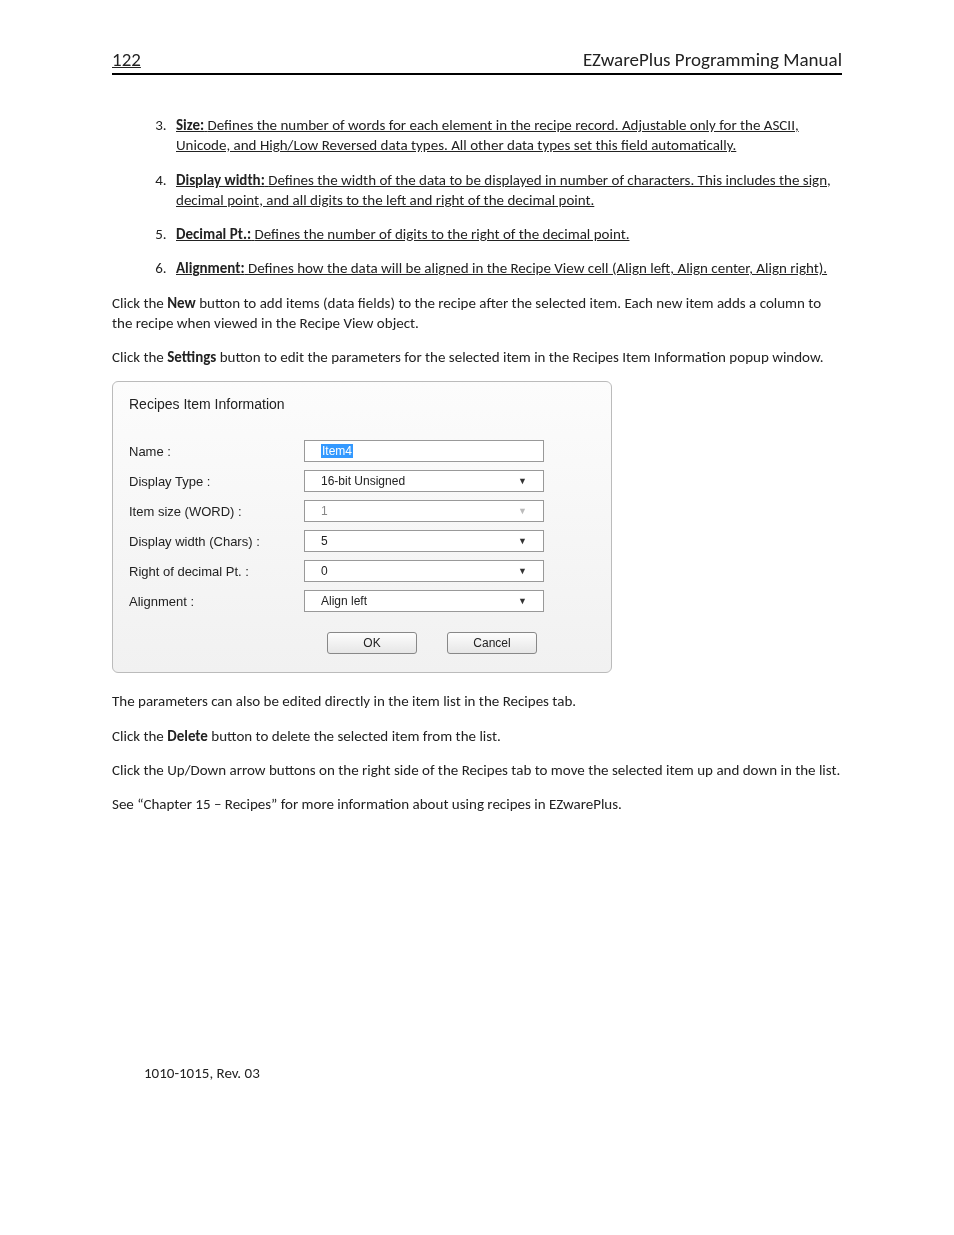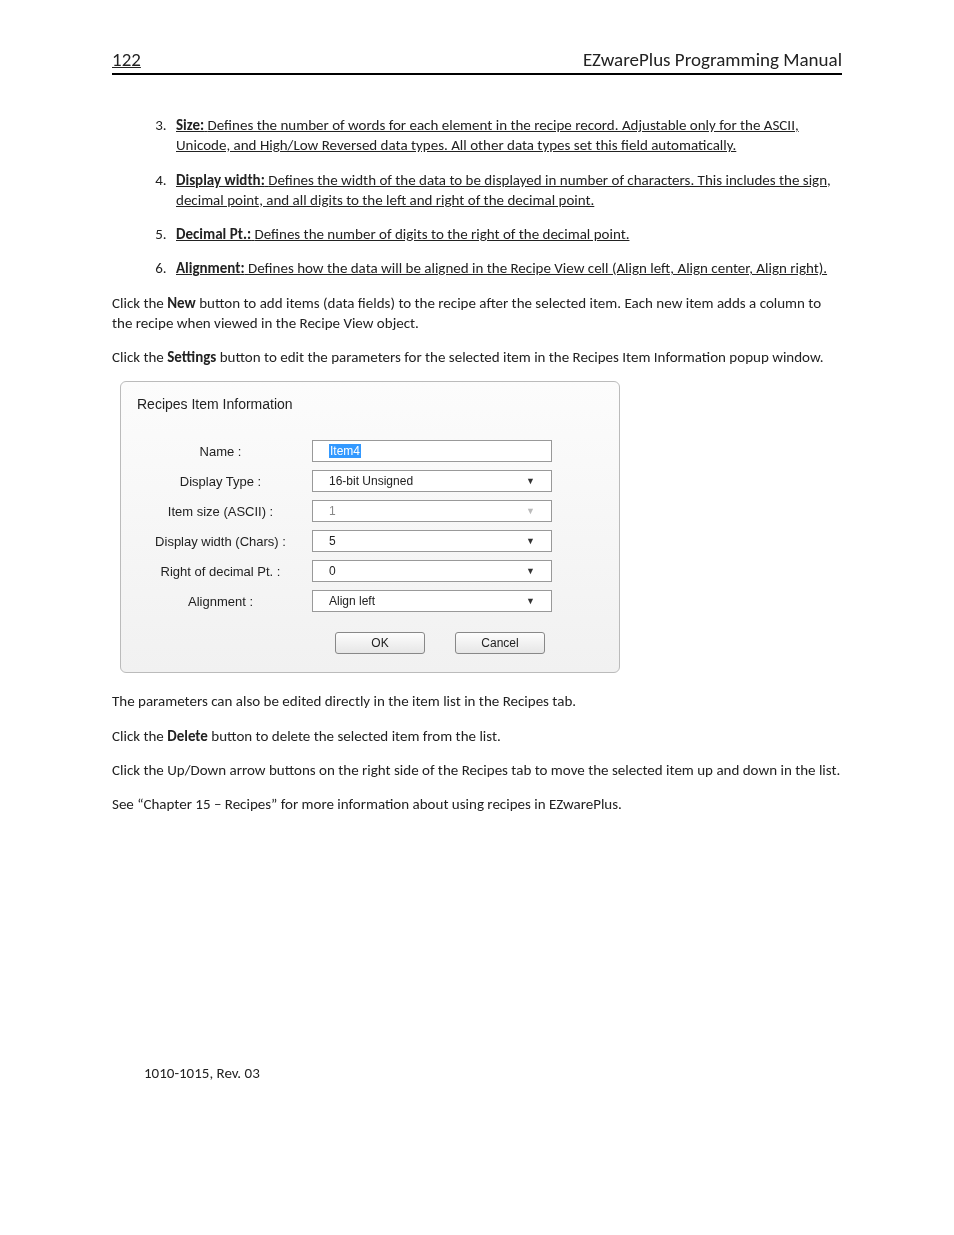--- a/index.html
+++ b/index.html
@@ -40,39 +40,39 @@
     line-height: 1.35;
   }
   strong { font-weight: bold; }
 
   
   .dialog {
     width: 500px;
     border: 1px solid #bbb;
     border-radius: 6px;
     background: linear-gradient(#fcfcfc, #f1f1f1);
-    margin: 8px 0 18px 8px;
+    margin: 8px 0 18px 0;
     padding: 10px 16px 14px 16px;
     font-family: "Segoe UI", Tahoma, Arial, sans-serif;
     font-size: 13px;
     color: #222;
   }
   .dialog-title {
     font-size: 14px;
     margin-bottom: 28px;
     padding-top: 4px;
   }
   .row {
     display: flex;
     align-items: center;
     margin-bottom: 8px;
   }
   .row .lbl {
     width: 175px;
-    text-align: center;
+    text-align: left;
     padding-right: 8px;
     font-size: 13px;
   }
   .row .ctl {
     flex: 1;
   }
   .inp, .sel {
     width: 240px;
     height: 22px;
     border: 1px solid #999;
@@ -174,21 +174,21 @@
       <div class="lbl">Display Type :</div>
       <div class="ctl">
         <div class="sel">
           <span>16-bit Unsigned</span>
           <span class="arrow">▼</span>
         </div>
       </div>
     </div>
 
     <div class="row">
-      <div class="lbl">Item size (ASCII) :</div>
+      <div class="lbl">Item size (WORD) :</div>
       <div class="ctl">
         <div class="sel disabled">
           <span>1</span>
           <span class="arrow">▼</span>
         </div>
       </div>
     </div>
 
     <div class="row">
       <div class="lbl">Display width (Chars) :</div>

